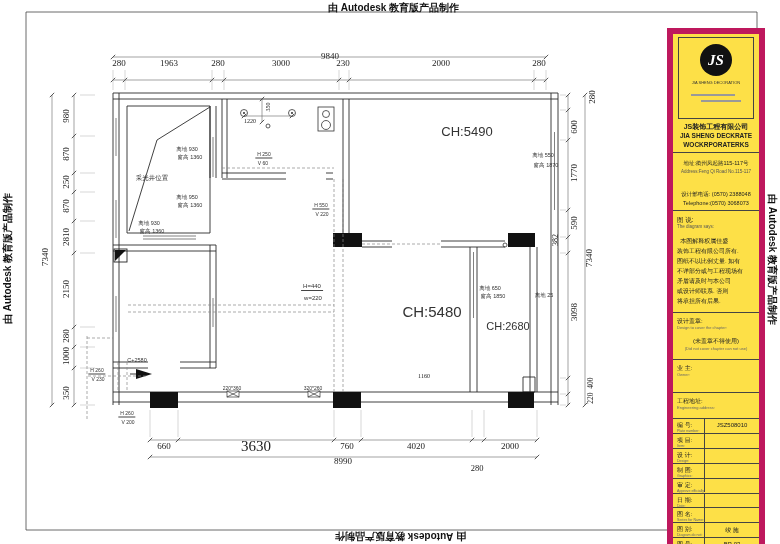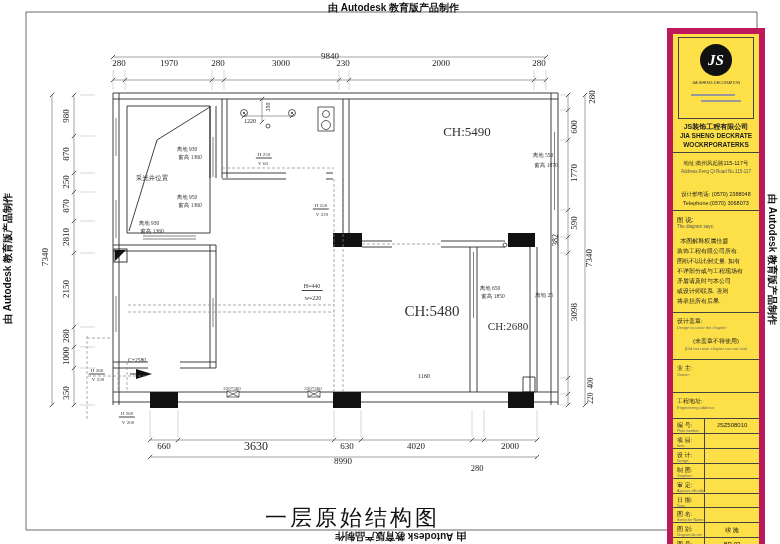--- a/index.html
+++ b/index.html
@@ -2,21 +2,21 @@
 <html><head>
 <meta charset="utf-8">
 <style>
   html,body{margin:0;padding:0;background:#fff;}
   #sheet{position:relative;width:780px;height:544px;background:#fff;overflow:hidden;
          font-family:"Liberation Sans","DejaVu Sans",sans-serif;color:#222;}
   svg{position:absolute;left:0;top:0;z-index:1;}
   .lbl{position:absolute;z-index:2;transform:translate(-50%,-50%);white-space:nowrap;
        color:#222;line-height:1;}
   .dim{font-family:"Liberation Serif","DejaVu Serif",serif;}
-  .ann{font-family:Liberation Serif, serif;color:#333;}
+  .ann{font-family:Liberation Sans, sans-serif;color:#333;}
   .und{border-bottom:1px solid #444;padding:0 2px 1px 2px;}
   .banner{position:absolute;z-index:2;font-size:10px;font-weight:bold;color:#111;white-space:nowrap;}
   .banner.vert-left{left:-52px;top:252px;transform:rotate(-90deg);transform-origin:center;width:130px;text-align:center;left:-57px;}
   .banner.vert-right{right:-52px;top:252px;transform:rotate(90deg);width:130px;text-align:center;right:-57px;}
   .banner.flip{transform:rotate(180deg);}
   #main-title{position:absolute;z-index:2;font-size:22px;letter-spacing:3px;color:#111;
               font-family:"Liberation Sans","DejaVu Sans",sans-serif;}
   
   #tblock{position:absolute;z-index:2;left:667px;top:28px;width:86px;height:518px;
           border:6px solid #be185d;background:#fde047;font-size:6px;}
@@ -216,26 +216,25 @@
         <line x1="259.8" y1="101.2" x2="264.2" y2="96.8" stroke-width="0.9" stroke="#444"></line>
         <line x1="259.8" y1="124.2" x2="264.2" y2="119.8" stroke-width="0.9" stroke="#444"></line>
       </g>
   </svg>
 
   <div class="banner" style="left:328px;top:1px;">由 Autodesk 教育版产品制作</div>
   <div class="banner vert-left">由 Autodesk 教育版产品制作</div>
   <div class="banner vert-right">由 Autodesk 教育版产品制作</div>
   <div class="banner flip" style="left:335px;top:529px;">由 Autodesk 教育版产品制作</div>
 
-  <div id="main-title" style="left:265px;top:503px;">一层原始结构图</div>
 
   <div id="plan-labels">
       <span class="lbl dim" style="left: 330px; top: 56px; font-size: 9px;">9840</span>
       <span class="lbl dim" style="left: 119px; top: 63px; font-size: 9px;">280</span>
-      <span class="lbl dim" style="left: 169px; top: 63px; font-size: 9px;">1970</span>
+      <span class="lbl dim" style="left: 169px; top: 63px; font-size: 9px;">1963</span>
       <span class="lbl dim" style="left: 218px; top: 63px; font-size: 9px;">280</span>
       <span class="lbl dim" style="left: 281px; top: 63px; font-size: 9px;">3000</span>
       <span class="lbl dim" style="left: 343px; top: 63px; font-size: 9px;">230</span>
       <span class="lbl dim" style="left: 441px; top: 63px; font-size: 9px;">2000</span>
       <span class="lbl dim" style="left: 539px; top: 63px; font-size: 9px;">280</span>
       <span class="lbl dim" style="left: 45px; top: 257px; font-size: 9px; transform: translate(-50%, -50%) rotate(-90deg);">7340</span>
       <span class="lbl dim" style="left: 66px; top: 116px; font-size: 9px; transform: translate(-50%, -50%) rotate(-90deg);">980</span>
       <span class="lbl dim" style="left: 66px; top: 154px; font-size: 9px; transform: translate(-50%, -50%) rotate(-90deg);">870</span>
       <span class="lbl dim" style="left: 66px; top: 182px; font-size: 9px; transform: translate(-50%, -50%) rotate(-90deg);">250</span>
       <span class="lbl dim" style="left: 66px; top: 206px; font-size: 9px; transform: translate(-50%, -50%) rotate(-90deg);">870</span>
@@ -247,22 +246,22 @@
       <span class="lbl dim" style="left: 592px; top: 97px; font-size: 9px; transform: translate(-50%, -50%) rotate(-90deg);">280</span>
       <span class="lbl dim" style="left: 574px; top: 127px; font-size: 9px; transform: translate(-50%, -50%) rotate(-90deg);">600</span>
       <span class="lbl dim" style="left: 574px; top: 173px; font-size: 9px; transform: translate(-50%, -50%) rotate(-90deg);">1770</span>
       <span class="lbl dim" style="left: 574px; top: 223px; font-size: 9px; transform: translate(-50%, -50%) rotate(-90deg);">590</span>
       <span class="lbl dim" style="left: 556px; top: 240px; font-size: 8px; transform: translate(-50%, -50%) rotate(-90deg);">382</span>
       <span class="lbl dim" style="left: 574px; top: 312px; font-size: 9px; transform: translate(-50%, -50%) rotate(-90deg);">3098</span>
       <span class="lbl dim" style="left: 589px; top: 258px; font-size: 9px; transform: translate(-50%, -50%) rotate(-90deg);">7340</span>
       <span class="lbl dim" style="left: 591px; top: 383px; font-size: 7.5px; transform: translate(-50%, -50%) rotate(-90deg);">400</span>
       <span class="lbl dim" style="left: 591px; top: 398px; font-size: 7.5px; transform: translate(-50%, -50%) rotate(-90deg);">220</span>
       <span class="lbl dim" style="left: 164px; top: 446px; font-size: 9px;">660</span>
-      <span class="lbl dim" style="left: 256px; top: 446px; font-size: 12px;">3630</span>
-      <span class="lbl dim" style="left: 347px; top: 446px; font-size: 9px;">630</span>
+      <span class="lbl dim" style="left: 256px; top: 446px; font-size: 15px;">3630</span>
+      <span class="lbl dim" style="left: 347px; top: 446px; font-size: 9px;">760</span>
       <span class="lbl dim" style="left: 416px; top: 446px; font-size: 9px;">4020</span>
       <span class="lbl dim" style="left: 510px; top: 446px; font-size: 9px;">2000</span>
       <span class="lbl dim" style="left: 343px; top: 461px; font-size: 9px;">8990</span>
       <span class="lbl dim" style="left: 477px; top: 468px; font-size: 8.5px;">280</span>
       <span class="lbl dim" style="left: 250px; top: 121px; font-size: 6px;">1220</span>
       <span class="lbl dim" style="left: 268px; top: 107px; font-size: 6px; transform: translate(-50%, -50%) rotate(-90deg);">350</span>
       <span class="lbl dim" style="left: 424px; top: 376px; font-size: 6px;">1160</span>
       <span class="lbl ann" style="left: 152px; top: 178px; font-size: 6.5px;">采光井位置</span>
       <span class="lbl ann" style="left: 187px; top: 150px; font-size: 5.5px;">离地 930</span>
       <span class="lbl ann" style="left: 190px; top: 158px; font-size: 5.5px;">窗高 1360</span>

